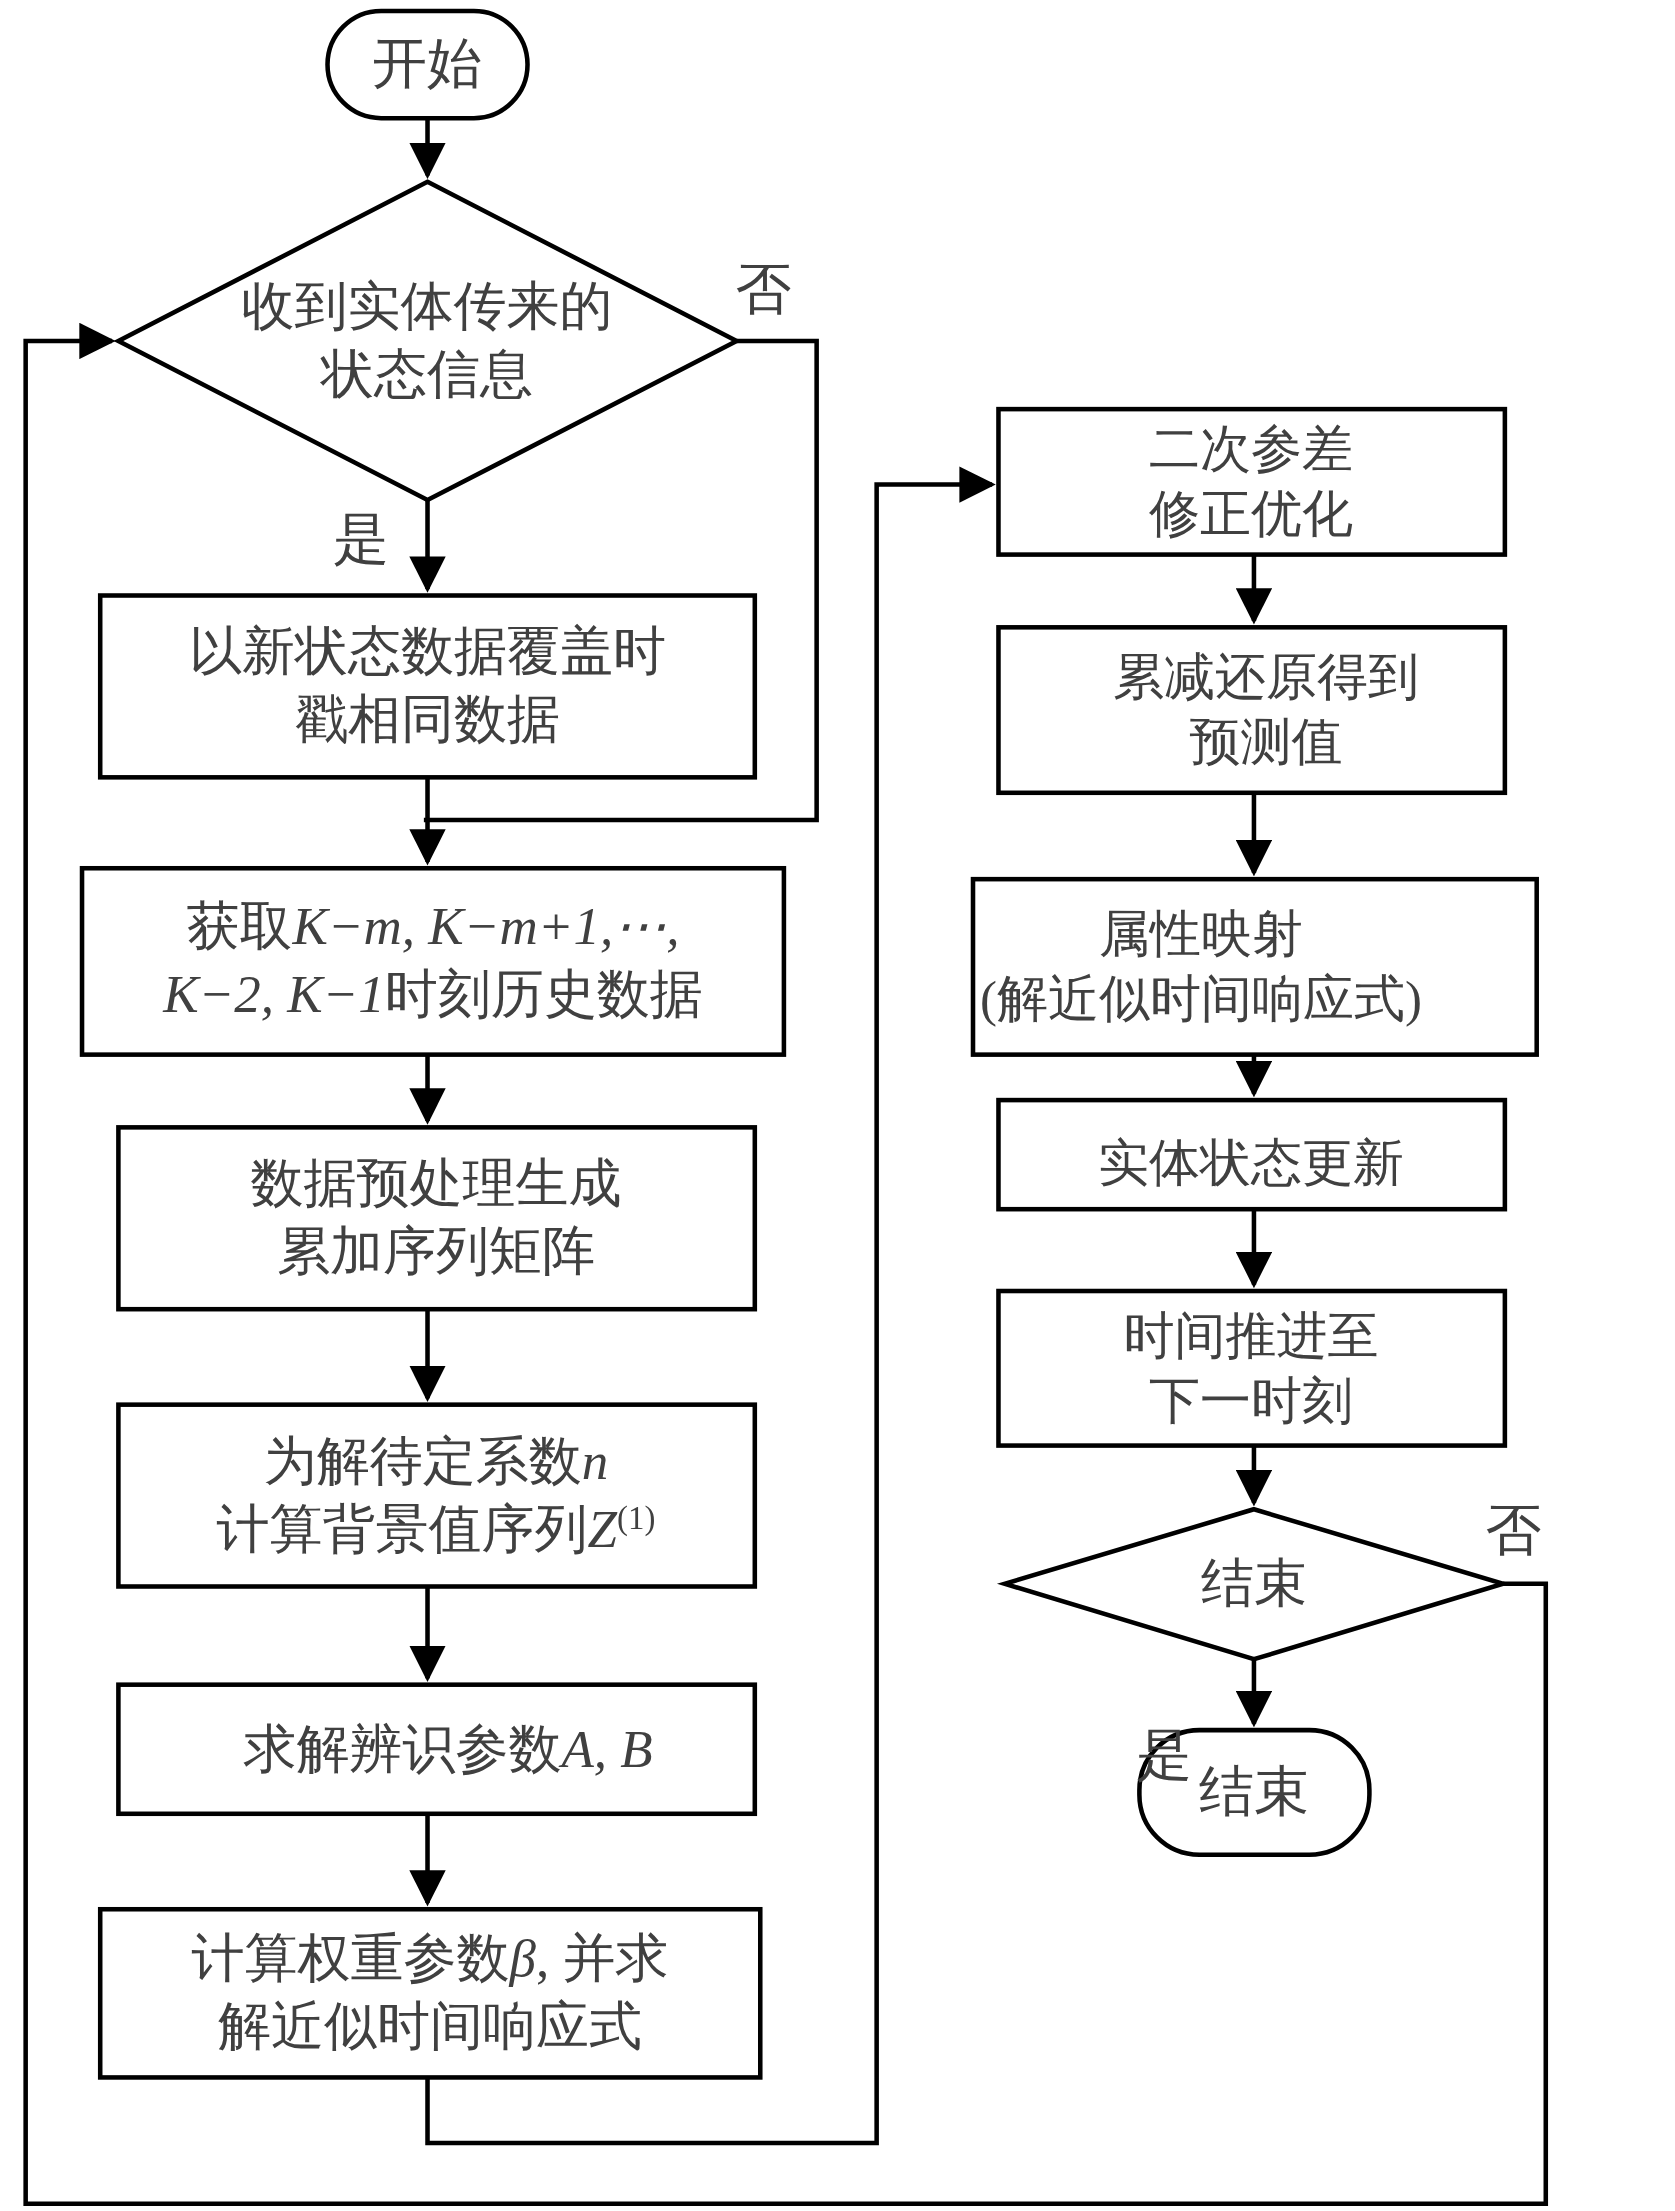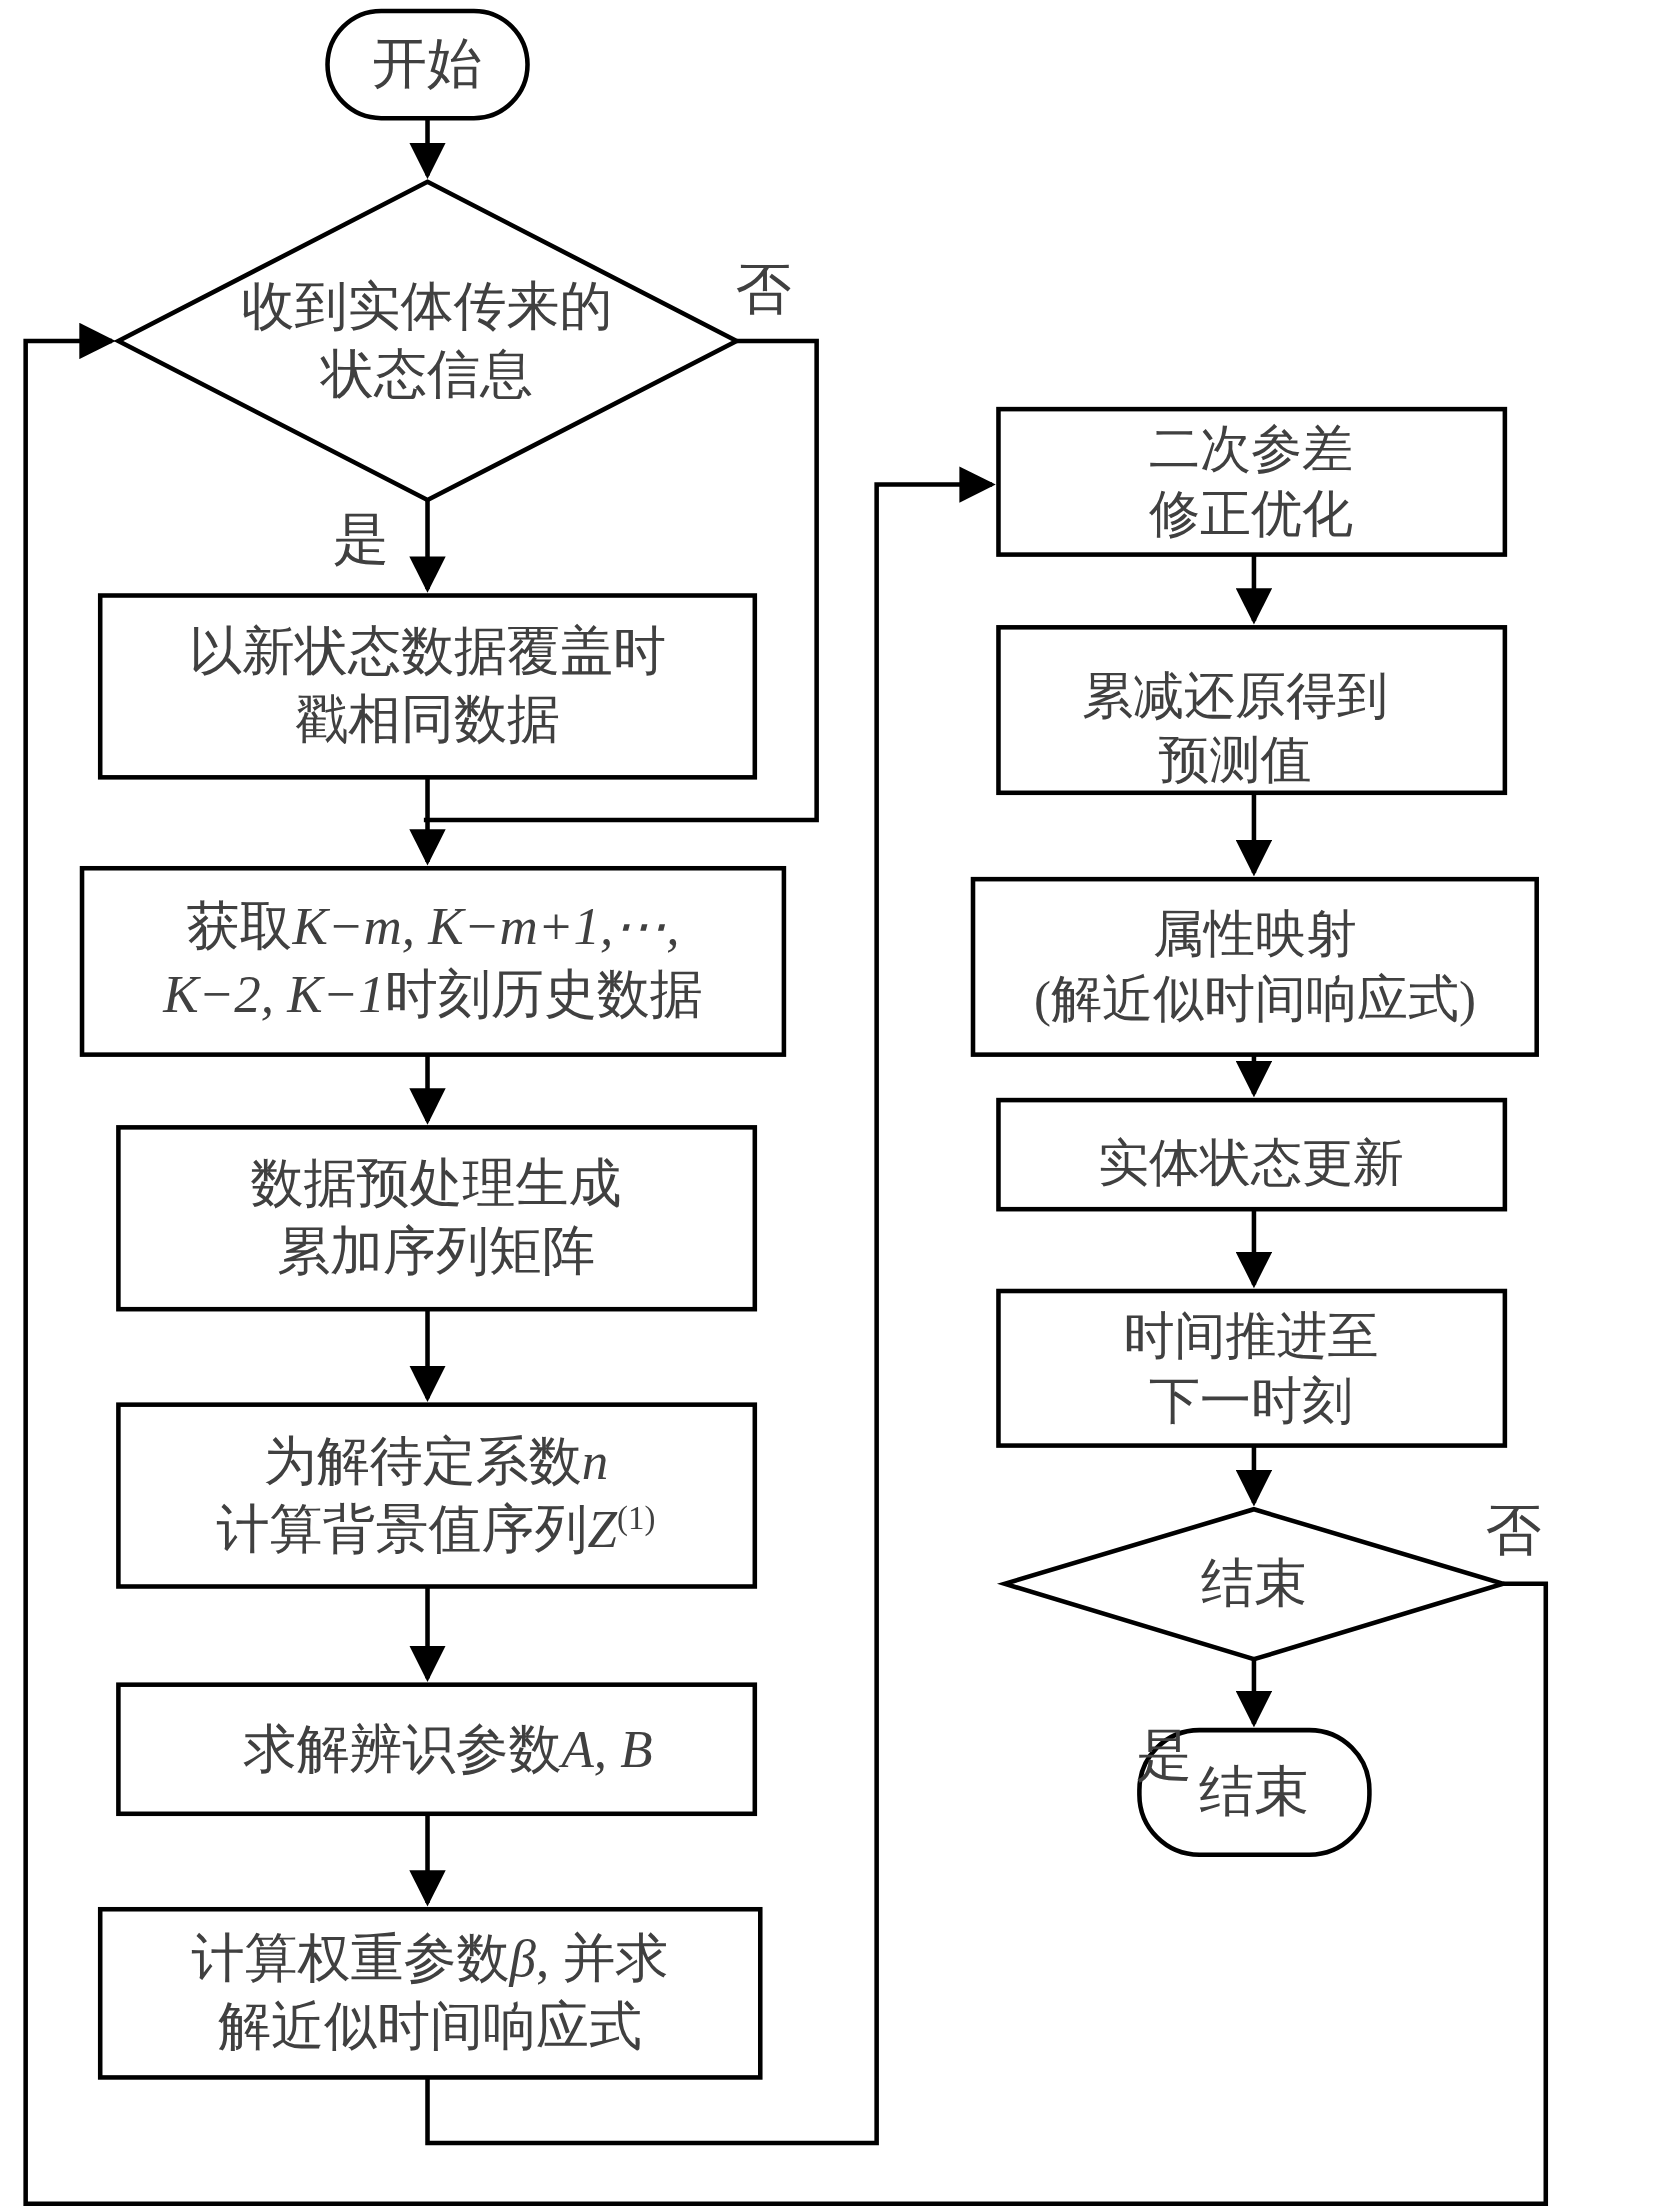--- a/index.html
+++ b/index.html
@@ -106,26 +106,26 @@
   <div class="node-label fs-l" style="left:100px;top:1909px;width:660px;height:168px;">
     <span><span>计算权重参数</span><span class="math">β</span><span>, 并求</span></span>
     <span>解近似时间响应式</span>
   </div>
 
   <div class="node-label fs-r" style="left:998px;top:409px;width:506px;height:145px;">
     <span>二次参差</span>
     <span>修正优化</span>
   </div>
 
-  <div class="node-label fs-r" style="left:982px;top:627px;width:506px;height:165px;justify-content:flex-end;">
+  <div class="node-label fs-r" style="left:1013px;top:627px;width:506px;height:165px;">
     <span>累减还原得到</span>
     <span>预测值</span>
   </div>
 
-  <div class="node-label fs-r" style="left:973px;top:879px;width:564px;height:175px;">
+  <div class="node-label fs-r" style="left:919px;top:879px;width:564px;height:175px;">
     <span>属性映射</span>
     <span>(解近似时间响应式)</span>
   </div>
 
   <div class="node-label fs-r" style="left:998px;top:1109px;width:506px;height:109px;">
     <span>实体状态更新</span>
   </div>
 
   <div class="node-label fs-r" style="left:998px;top:1291px;width:506px;height:155px;">
     <span>时间推进至</span>

